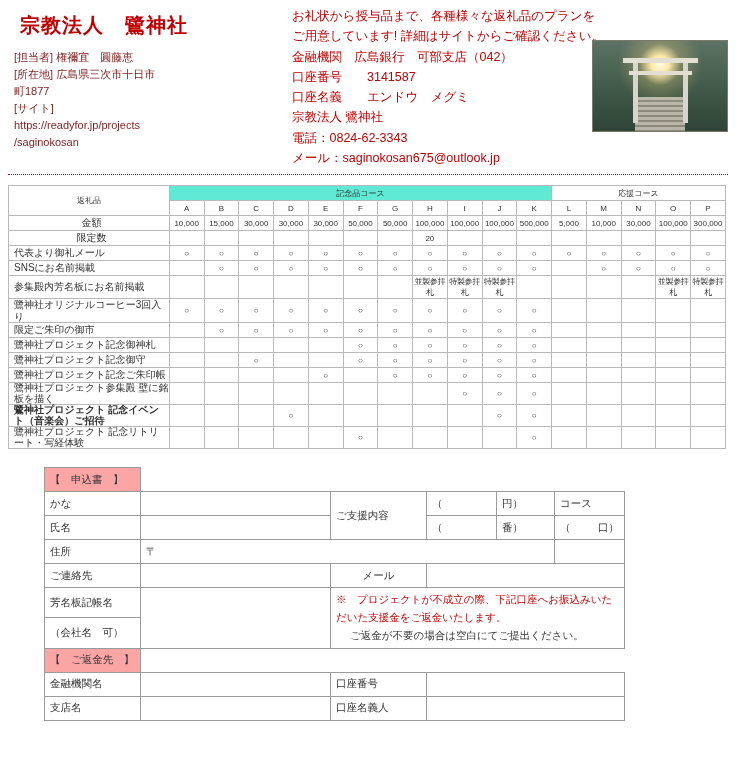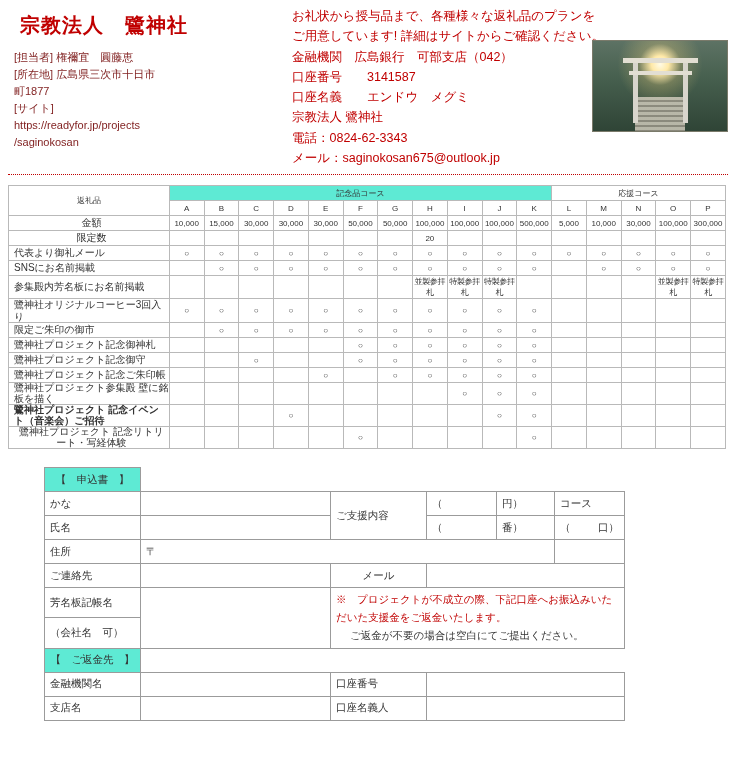--- a/index.html
+++ b/index.html
@@ -53,21 +53,21 @@
   .course-hdr { font-size:9px; }
   .grp-kinen { background:#5eead4; }
   .grp-oen { background:#ffffff; }
   .col-letter { font-size:8px; }
   .circ { font-size:9px; }
   .tiny { font-size:5.2px; letter-spacing:-0.3px; }
   
   .form-wrap { padding:18px 8px 0 44px; }
   table.form { border-collapse:collapse; table-layout:fixed; }
   table.form td { border:1px solid #9b9b9b; font-size:10.5px; padding:3px 5px; height:17px; color:#333; }
-  .yellow { background:#5eead4; text-align:center; font-size:10.5px; border:1px solid #9b9b9b; padding:3px 6px;margin-top:43px; }
+  .yellow { background:#fca5a5; text-align:left; font-size:10.5px; border:1px solid #9b9b9b; padding:3px 6px;margin-top:43px; }
   .note { border:1px solid #9b9b9b; font-size:9px; color:#444; line-height:1.7; padding:4px 6px; }
   .note .red { color:#c00000; }
   .nb { border:none !important; }
 </style>
 </head>
 <body>
 
 <div class="header">
   <div class="hdr-left">
     <div class="org-title">宗教法人　鷺神社</div>
@@ -355,21 +355,21 @@
           <td></td>
           <td class="circ">○</td>
           <td class="circ">○</td>
           <td></td>
           <td></td>
           <td></td>
           <td></td>
           <td></td>
         </tr>
         <tr>
-          <td class="lbl" style="line-height: 1.05; text-align: center;">鷺神社プロジェクト
+          <td class="lbl" style="line-height: 1.05;">鷺神社プロジェクト
 記念リトリート・写経体験</td>
           <td></td>
           <td></td>
           <td></td>
           <td></td>
           <td></td>
           <td class="circ">○</td>
           <td></td>
           <td></td>
           <td></td>

